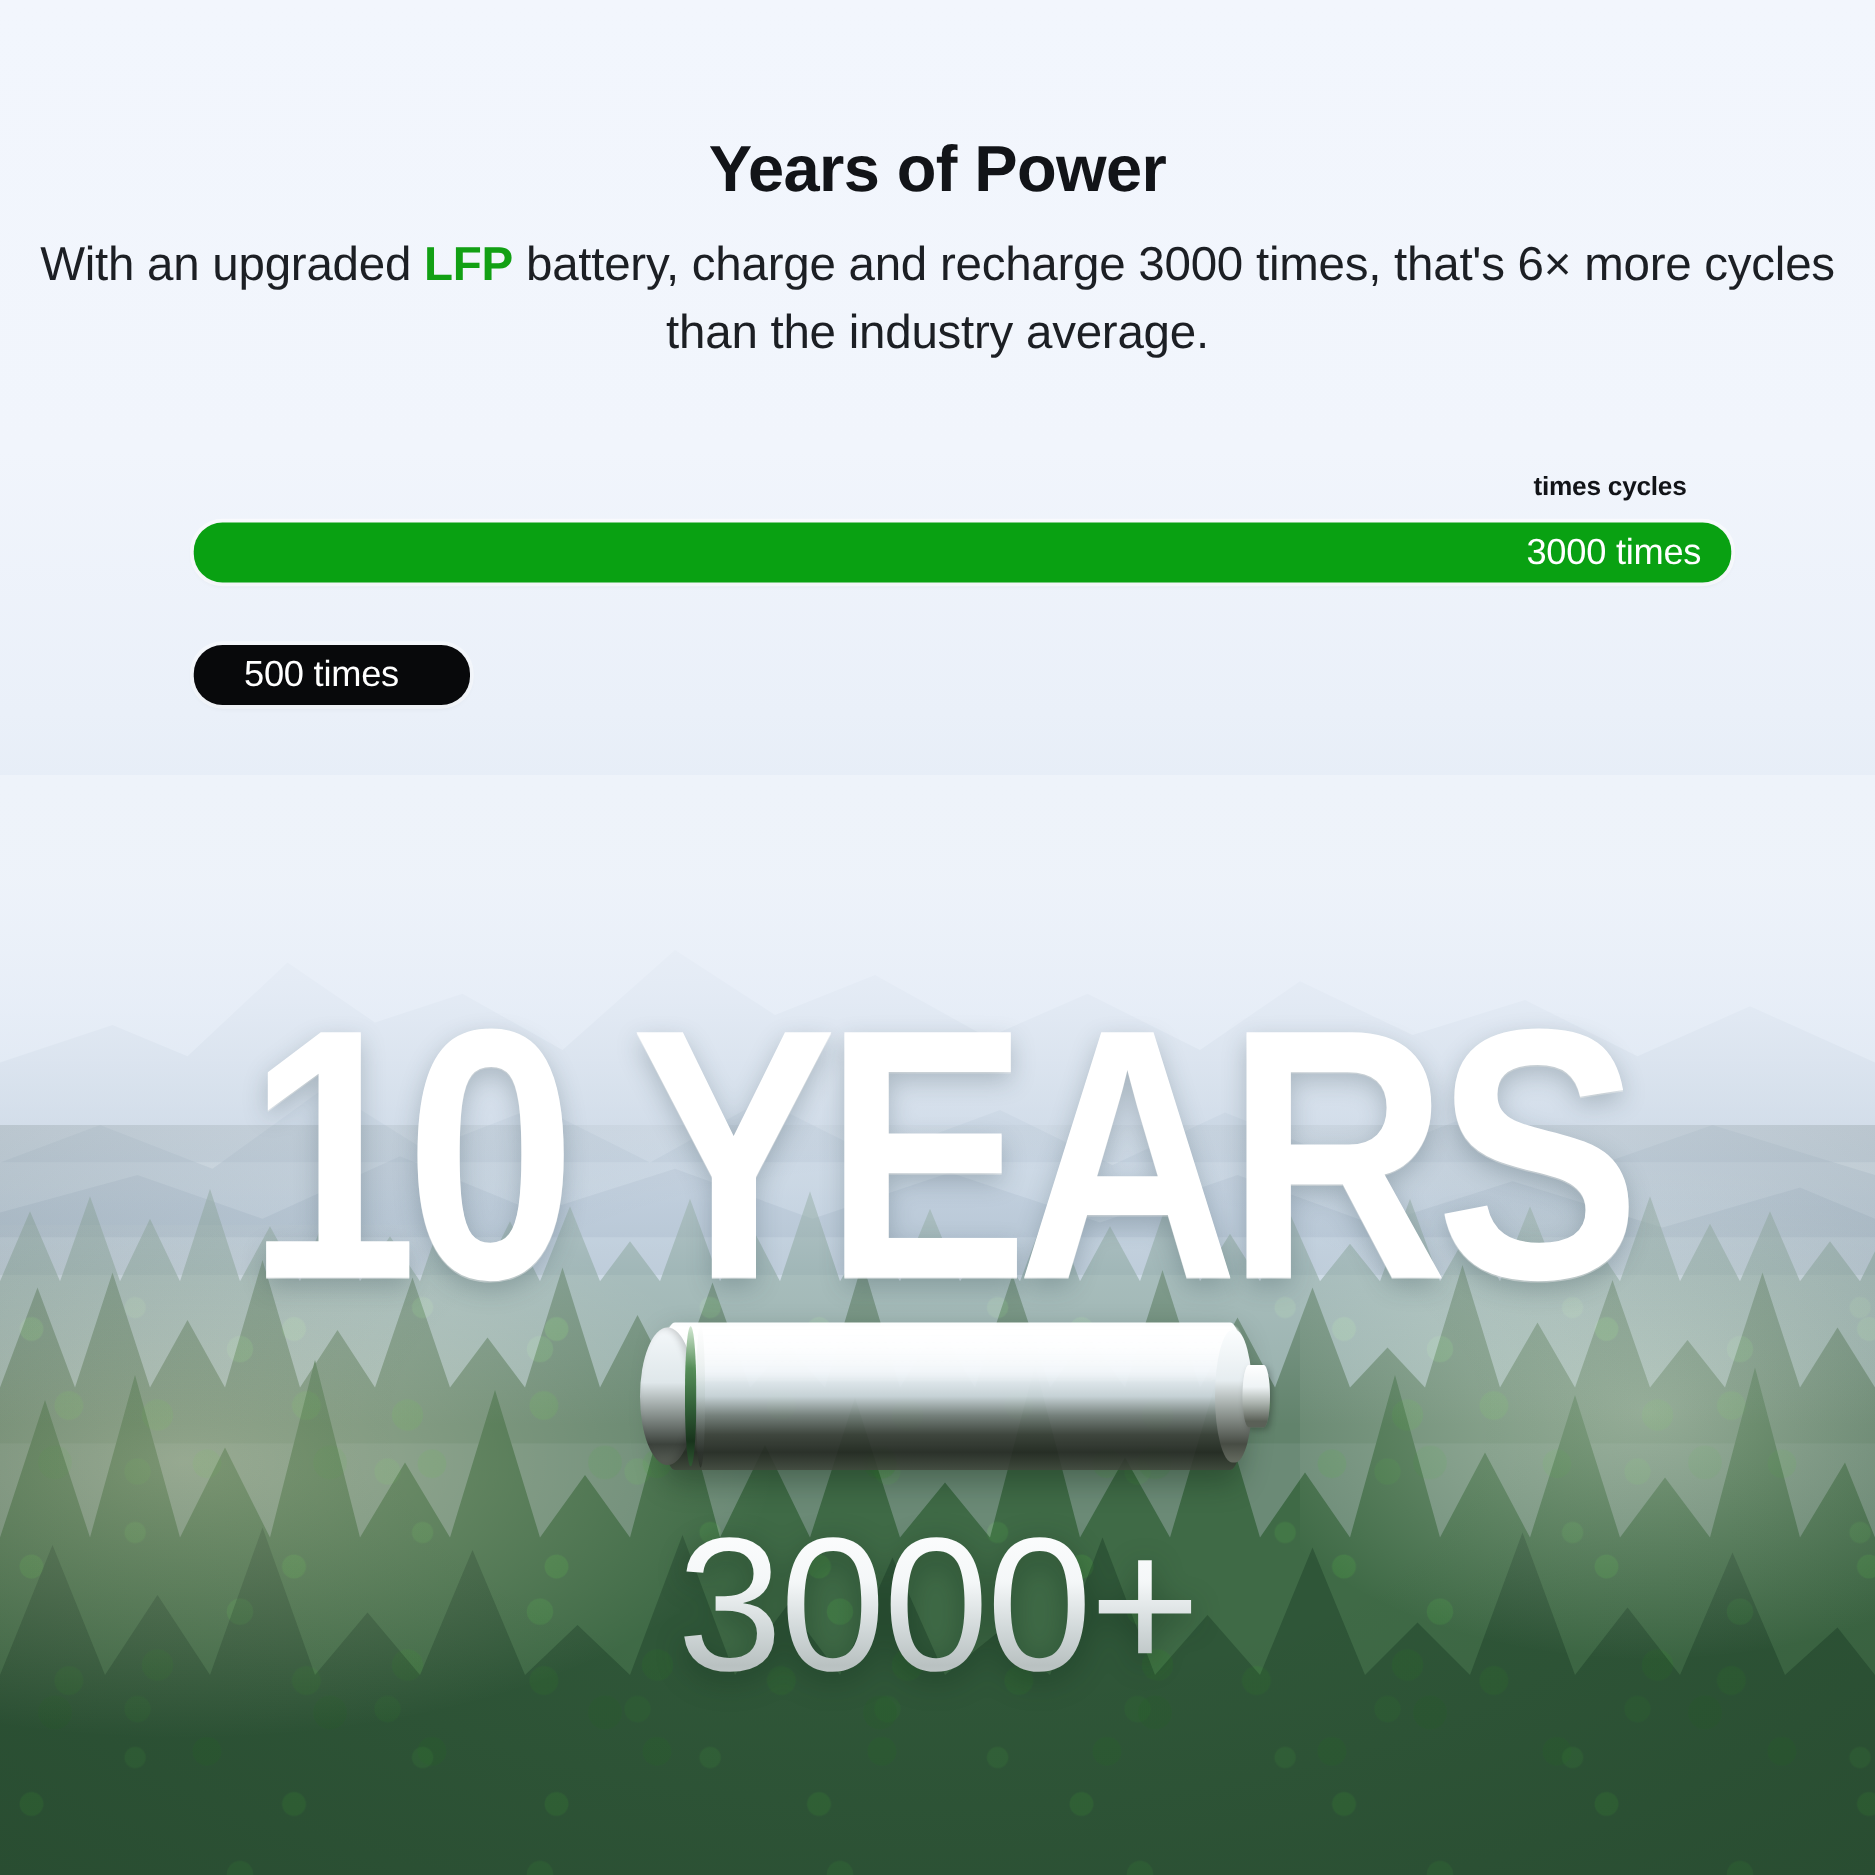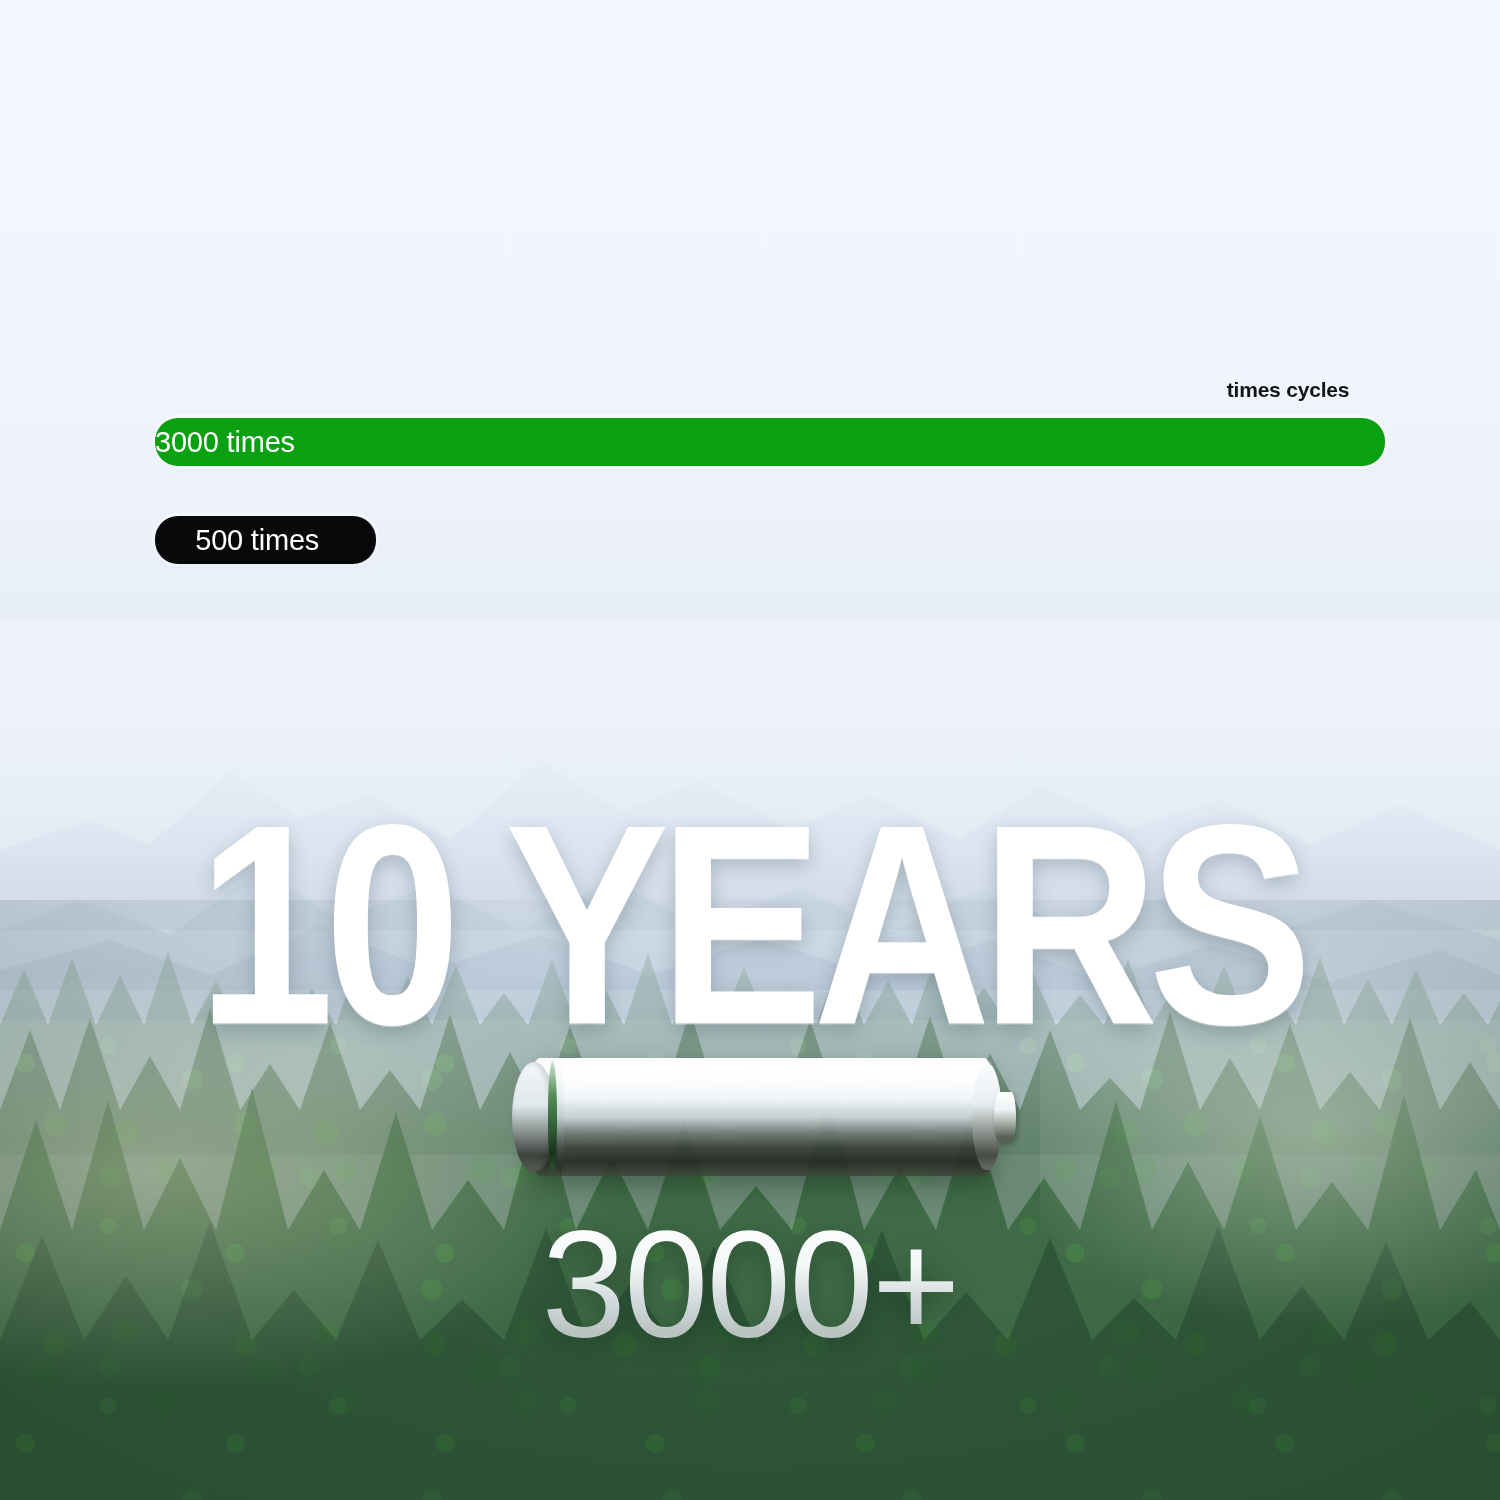--- a/index.html
+++ b/index.html
@@ -69,21 +69,21 @@
     margin:0;padding-top:22px;
     font-size:38px;font-weight:400;color:#1c1f24;line-height:1.42;letter-spacing:-.2px;
   }
   .subtitle .lfp{color:#12a014;font-weight:700;}
 
   
   .chart{position:absolute;left:155px;top:418px;width:1230px;}
   .barrow{position:relative;height:50px;}
   .bar{
     position:relative;height:48px;border-radius:23px;display:flex;align-items:center;
-    justify-content:flex-start;box-sizing:border-box;
+    justify-content:flex-end;box-sizing:border-box;
   }
   .bar.green{
     background:#09a112;
     box-shadow:0 0 0 3px rgba(255,255,255,.55), 0 2px 5px rgba(0,0,0,.07);
   }
   .bar.dark{
     background:#08090b;
     box-shadow:0 0 0 3px rgba(255,255,255,.45), 0 2px 5px rgba(0,0,0,.07);
   }
   .bar .val{
@@ -227,20 +227,24 @@
       </svg>
     </div>
 
     <div class="canopy-tex"></div>
     <div class="haze-a"></div>
     <div class="haze-b"></div>
     <div class="mist"></div>
     <div class="vignette"></div>
   </div>
 
+  <div class="headline">
+    <h1 class="title">Years of Power</h1>
+    <p class="subtitle"><span>With an upgraded </span><span class="lfp">LFP</span><span> battery, charge and recharge 3000 times, that's 6× more cycles than the industry average.</span></p>
+  </div>
 
   <div class="chart">
 
     <div class="barrow">
       <div class="bar green" style="width:100%">
         <span class="val">3000 times</span>
       </div>
     </div>
 
     <div class="row-gap"></div>

